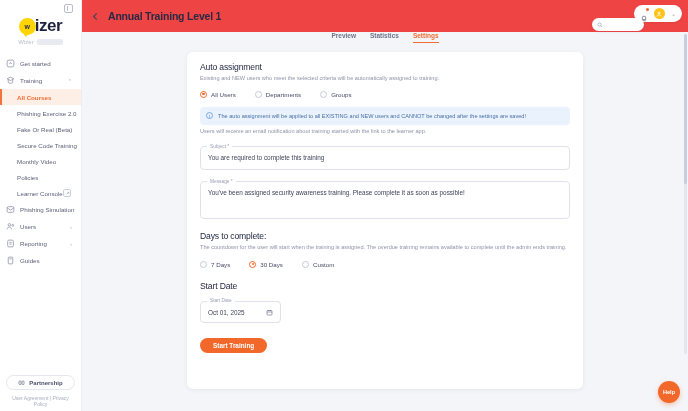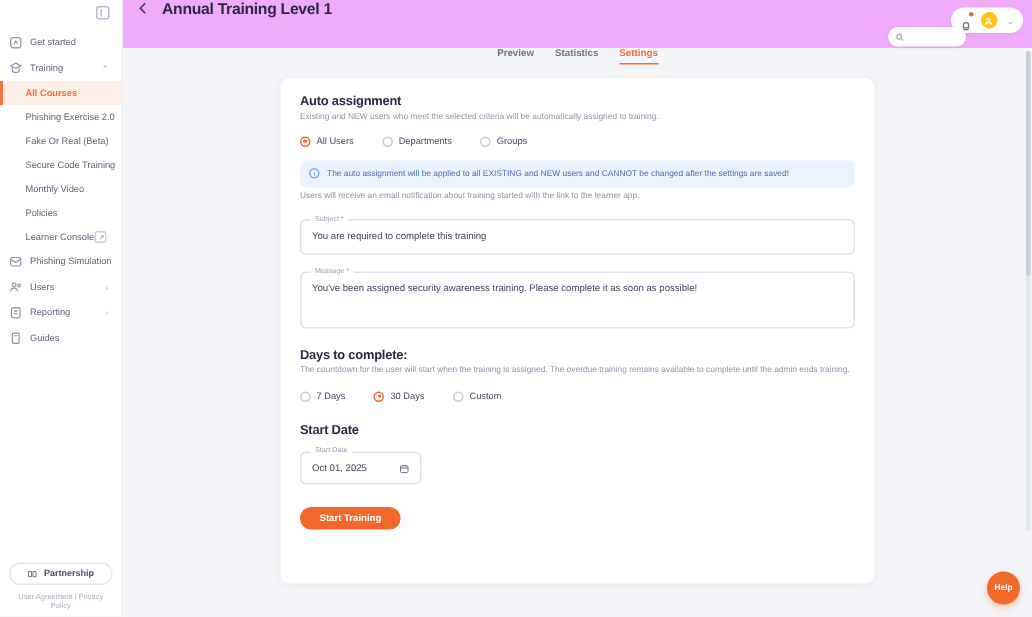--- a/index.html
+++ b/index.html
@@ -72,21 +72,21 @@
     display:flex; align-items:center; justify-content:center; gap:4px;
     border:1px solid #e4e7f0; border-radius:11px; height:15px;
     font-size:6px; color:#4a4f68; background:#fff; cursor:pointer; font-weight:600;
   }
   .partnership svg{ width:7px; height:7px; stroke:#6e7389; fill:none; stroke-width:1.4;}
   .legal { margin-top:5px; text-align:center; font-size:5px; color:#a8adbe; }
   .legal a { color:#a8adbe; text-decoration:none; cursor:pointer; }
 
   
   .main { flex:1 1 auto; position:relative; display:flex; flex-direction:column; background:#f4f5f9; }
-  .topbar { height:32px; position:relative; display:flex; align-items:flex-start; padding-left:8px; background:#f0abfc;}
+  .topbar { height:32px; position:relative; display:flex; align-items:center; padding-left:8px; background:#ef4444;}
   .back-arrow { width:11px; height:11px; display:flex; align-items:center; justify-content:center; cursor:pointer; color:#3d415c; }
   .back-arrow svg{ width:9px;height:9px;stroke:#3d415c;fill:none;stroke-width:1.7;}
   .page-title { font-size:10.5px; font-weight:700; color:#262a44; margin-left:7px; letter-spacing:-0.2px;}
 
   .top-right { position:absolute; right:6px; top:5px; display:flex; align-items:center; }
   .top-pill {
     display:flex; align-items:center; gap:6px; background:#fff;
     border-radius:12px; height:17px; padding:0 6px; box-shadow:0 1px 3px rgba(40,45,80,.08);
   }
   .bell { position:relative; width:8px; height:9px; cursor:pointer;}
@@ -108,21 +108,21 @@
   .tab.active { color:#ef6c33; border-bottom:1.4px solid #ef6c33; }
 
   
   .card-scroll { flex:1 1 auto; display:flex; justify-content:center; overflow:hidden; padding-top:4px;}
   .card {
     width:396px; background:#fff; border-radius:6px;
     box-shadow:0 1px 4px rgba(45,50,85,.07);
     padding:10px 13px 14px 13px;
     height:337px;
   }
-  .sec-title { font-size:8.6px; font-weight:700; color:#262a44; letter-spacing:-0.15px;}
+  .sec-title { font-size:8.6px; font-weight:400; color:#262a44; letter-spacing:-0.15px;}
   .sec-desc { font-size:5.6px; color:#8f94a8; margin-top:3px; line-height:1.35;}
 
   .radio-row { display:flex; align-items:center; gap:19px; margin-top:8px; }
   .radio { display:flex; align-items:center; gap:4px; cursor:pointer; font-size:6.2px; color:#454a63;}
   .rdot { width:7px;height:7px;border-radius:50%;border:1px solid #c6cad8; position:relative; flex:0 0 7px;}
   .radio.sel .rdot{ border-color:#f2682a; }
   .radio.sel .rdot::after{ content:""; position:absolute; inset:1.4px; border-radius:50%; background:#f2682a;}
 
   .info-banner {
     margin-top:9px; background:#eaf2fd; border-radius:4px; padding:5px 6px;
@@ -183,20 +183,30 @@
 </head>
 <body>
 
 <div class="app">
 
   <aside class="sidebar">
     <div class="sb-top">
       <div class="collapse-btn"></div>
     </div>
 
+    <div class="logo-wrap">
+      <div class="logo">
+        <span class="logo-bubble">w</span>
+        <span class="logo-text">izer</span>
+      </div>
+      <div class="logo-sub">
+        <span>Wizer</span>
+        <span class="blur"></span>
+      </div>
+    </div>
 
     <nav class="nav">
 
       <div class="nav-item">
         <span class="ic">
           <svg viewBox="0 0 16 16">
               <rect x="2" y="2" width="12" height="12" rx="3"></rect>
               <path d="M6 9l2-3 2 3"></path>
             </svg>
         </span>

